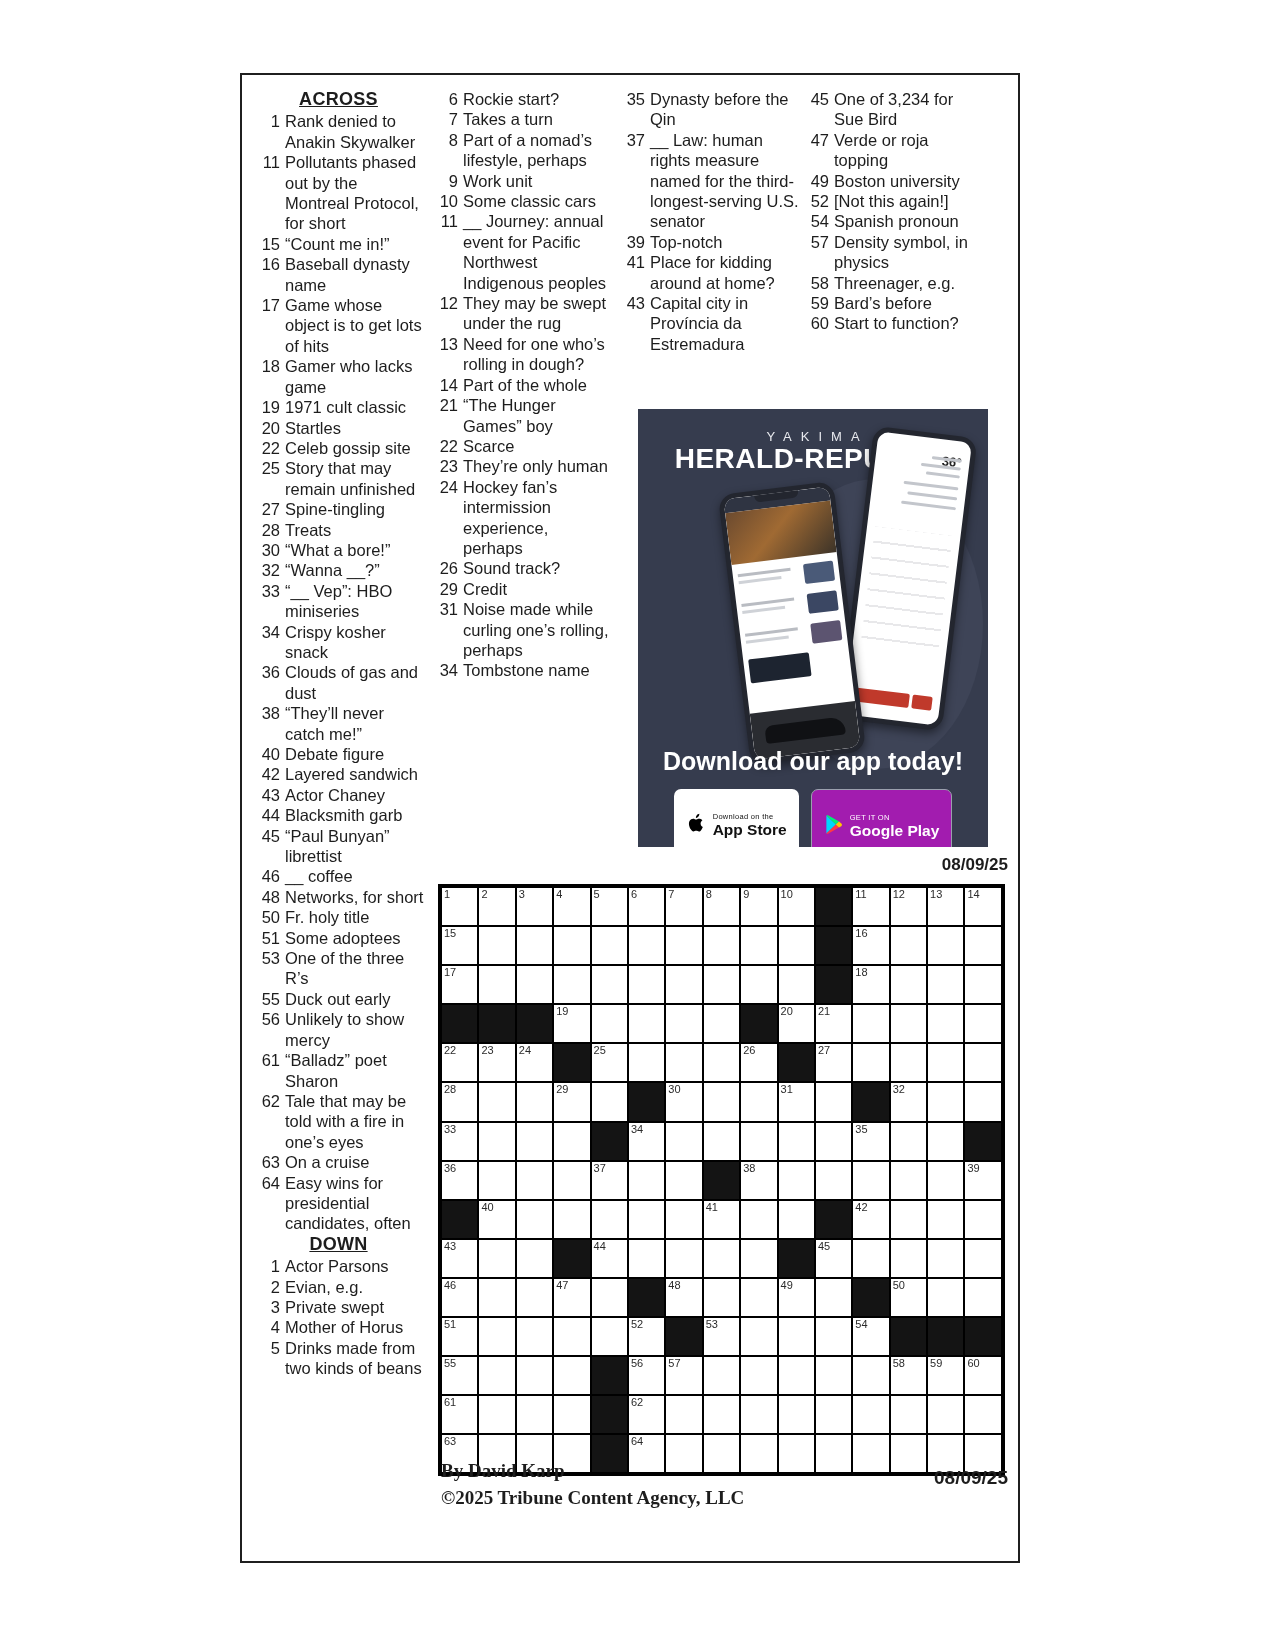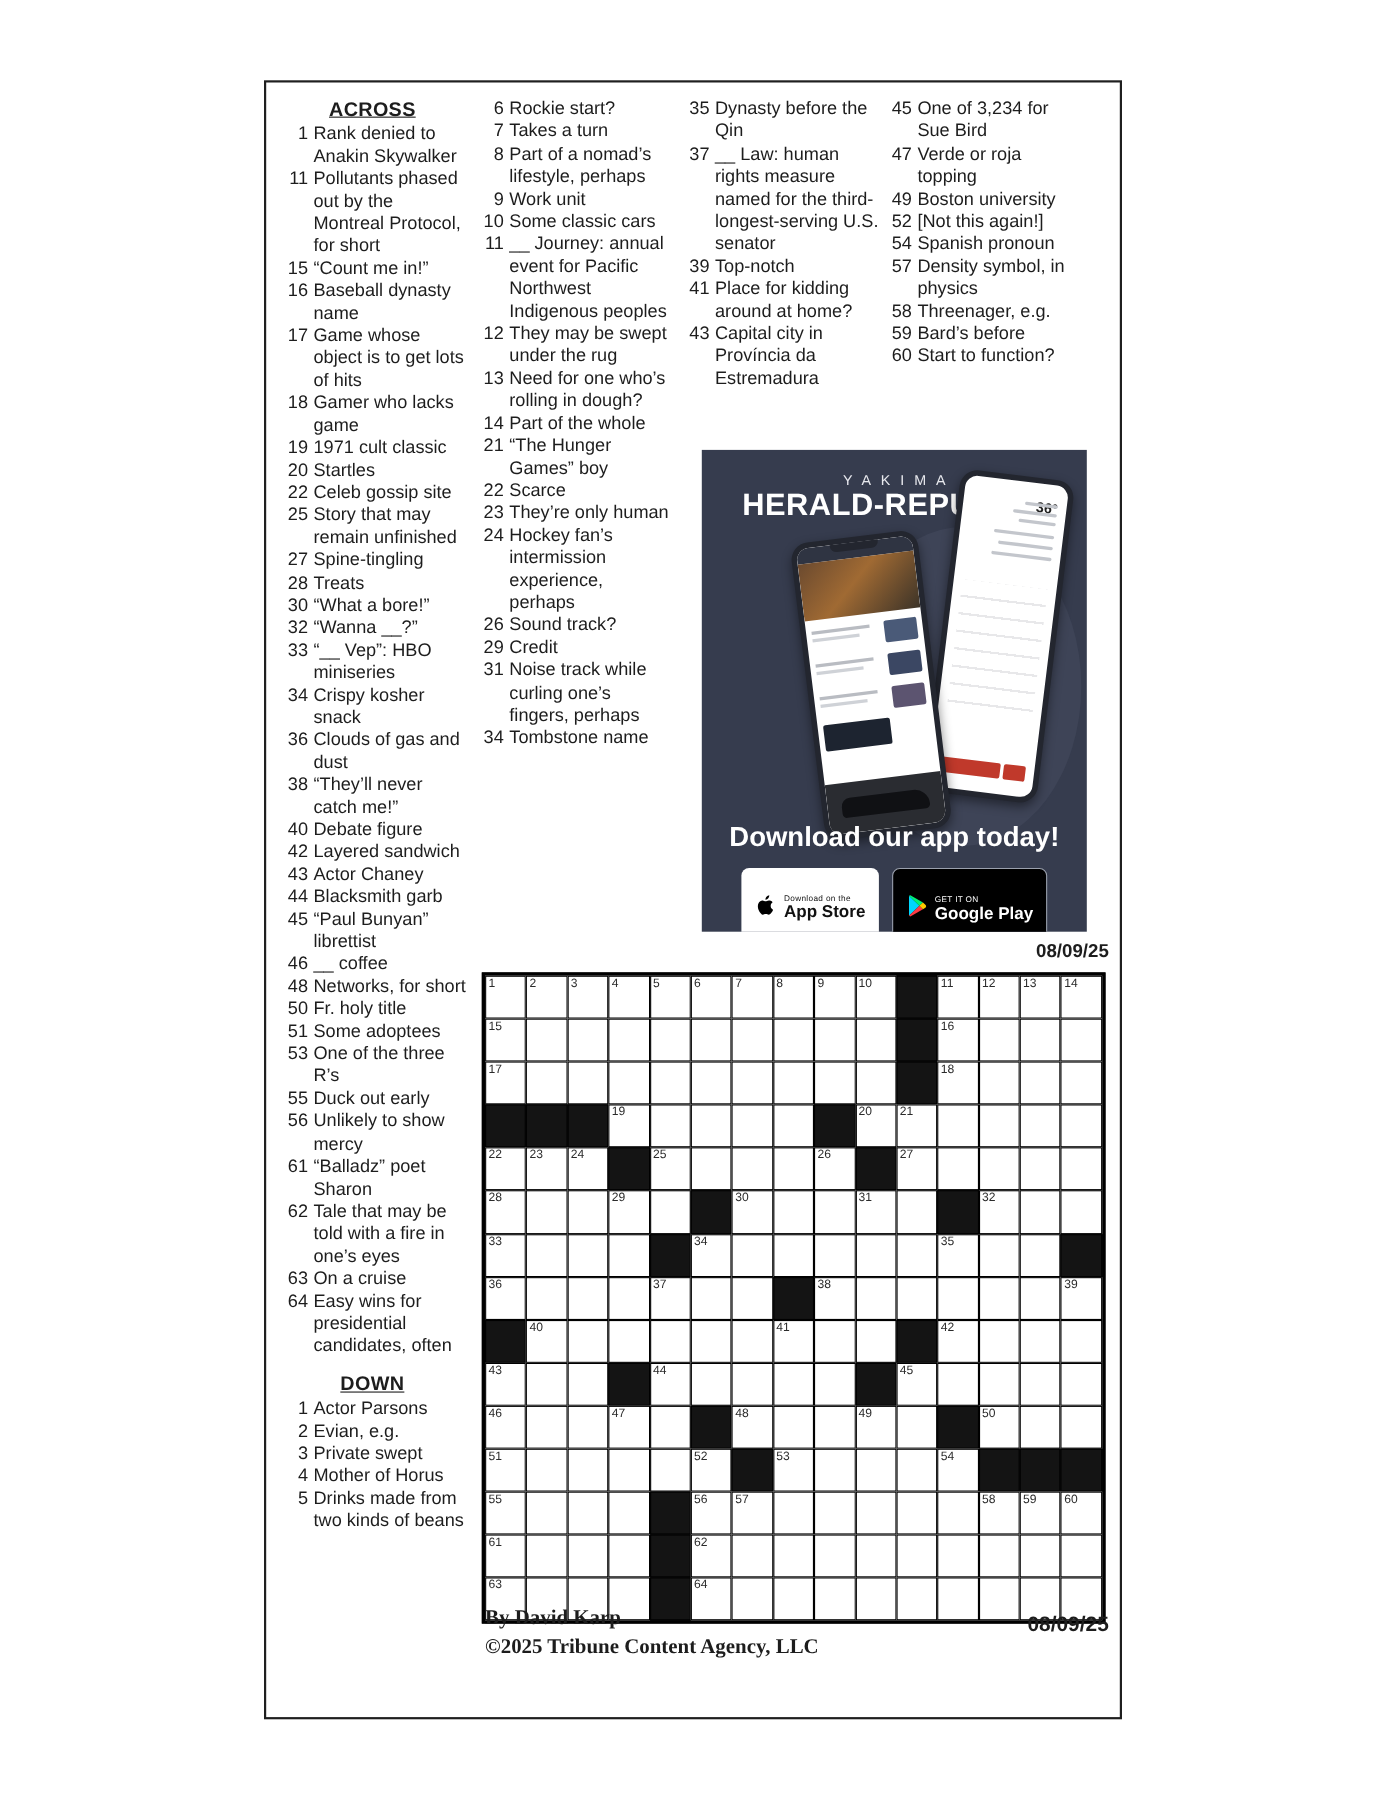--- a/index.html
+++ b/index.html
@@ -7,39 +7,39 @@
         font-family:"Liberation Sans",sans-serif;color:#1d1d1d;overflow:hidden;}
   .frame{position:absolute;left:240px;top:73px;width:776px;height:1486px;
          border:2px solid #1f1f1f;background:#fff;}
   
   .cluecol{position:absolute;font-size:16.5px;line-height:20.4px;}
   .col1{left:11px;top:14px;width:171px;}
   .col2{left:189px;top:14px;width:181px;}
   .col3{left:376px;top:14px;width:181px;}
   .col4{left:560px;top:14px;width:184px;}
   .cluehdr{font-weight:bold;text-align:center;font-size:18px;margin:0 0 2px 0;letter-spacing:.3px;text-decoration:underline;}
-  .downhdr{margin-top:14px;}
+  .downhdr{}
   .clue{display:flex;align-items:flex-start;}
   .cnum{flex:none;width:27px;text-align:right;padding-right:5px;}
   .ctxt{flex:1;}
   
   .ad{position:absolute;left:396px;top:334px;width:350px;height:438px;
       background:#363c4e;color:#fff;overflow:hidden;}
   .ad-brand-top{position:absolute;top:20px;left:0;width:100%;text-align:center;
       font-size:13px;letter-spacing:9px;text-indent:9px;color:#e8e9ee;}
   .ad-brand{position:absolute;top:34px;left:0;width:100%;text-align:center;
       font-size:28px;font-weight:bold;letter-spacing:.5px;}
   .ad-features{position:absolute;left:24px;top:80px;}
   .feature{font-size:27px;font-weight:bold;line-height:31px;margin-bottom:24px;white-space:pre-line;}
   .ad-cta{position:absolute;left:0;top:338px;width:100%;text-align:center;
       font-size:25px;font-weight:bold;}
   .badges{position:absolute;left:0;top:380px;width:100%;display:flex;justify-content:center;gap:12px;}
   .badge{height:48px;border-radius:7px;display:flex;align-items:center;padding:12px 12px;gap:7px;}
   .badge-apple{background:#fff;color:#111;}
-  .badge-google{background:#000000;color:#fff;border:1px solid #9aa0ad;}
+  .badge-google{background:#a21caf;color:#fff;border:1px solid #9aa0ad;}
   .badge-text{display:flex;flex-direction:column;line-height:1;}
   .badge-small{font-size:7.5px;letter-spacing:.3px;margin-bottom:2px;}
   .badge-big{font-size:15.5px;font-weight:bold;}
   
   .phone-glow{position:absolute;left:130px;top:70px;width:215px;height:290px;
       border-radius:50%;background:#3e4457;}
   .phone{position:absolute;border-radius:16px;background:#23262f;
       box-shadow:0 4px 10px rgba(0,0,0,.45);}
   .phone .screen{position:absolute;left:5px;top:5px;right:5px;bottom:5px;
       background:#fff;border-radius:11px;overflow:hidden;}
@@ -308,21 +308,21 @@
           <div class="clue">
             <span class="cnum">26</span>
             <span class="ctxt">Sound track?</span>
           </div>
           <div class="clue">
             <span class="cnum">29</span>
             <span class="ctxt">Credit</span>
           </div>
           <div class="clue">
             <span class="cnum">31</span>
-            <span class="ctxt">Noise track while curling one’s fingers, perhaps</span>
+            <span class="ctxt">Noise made while curling one’s rolling, perhaps</span>
           </div>
           <div class="clue">
             <span class="cnum">34</span>
             <span class="ctxt">Tombstone name</span>
           </div>
         </div>
     </div>
 
     <div class="cluecol col3">
       <div id="col3">

